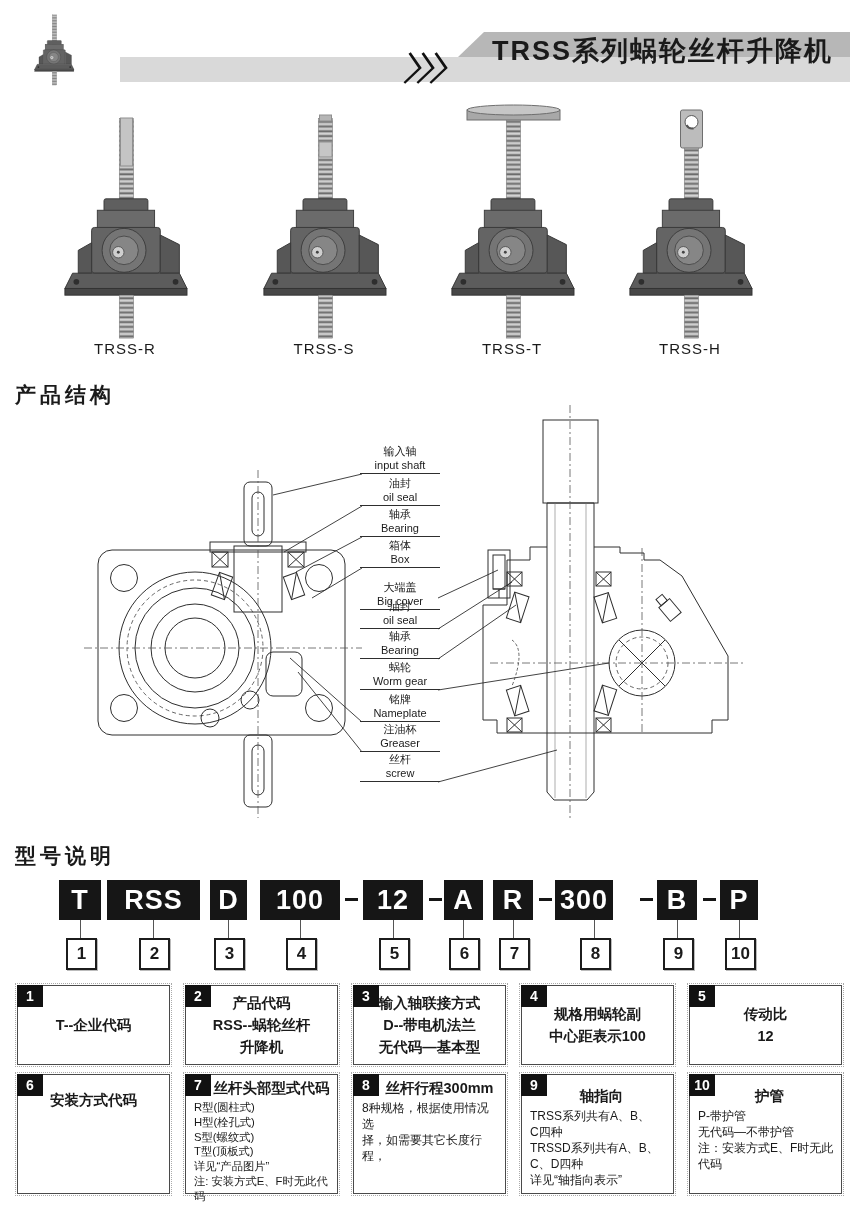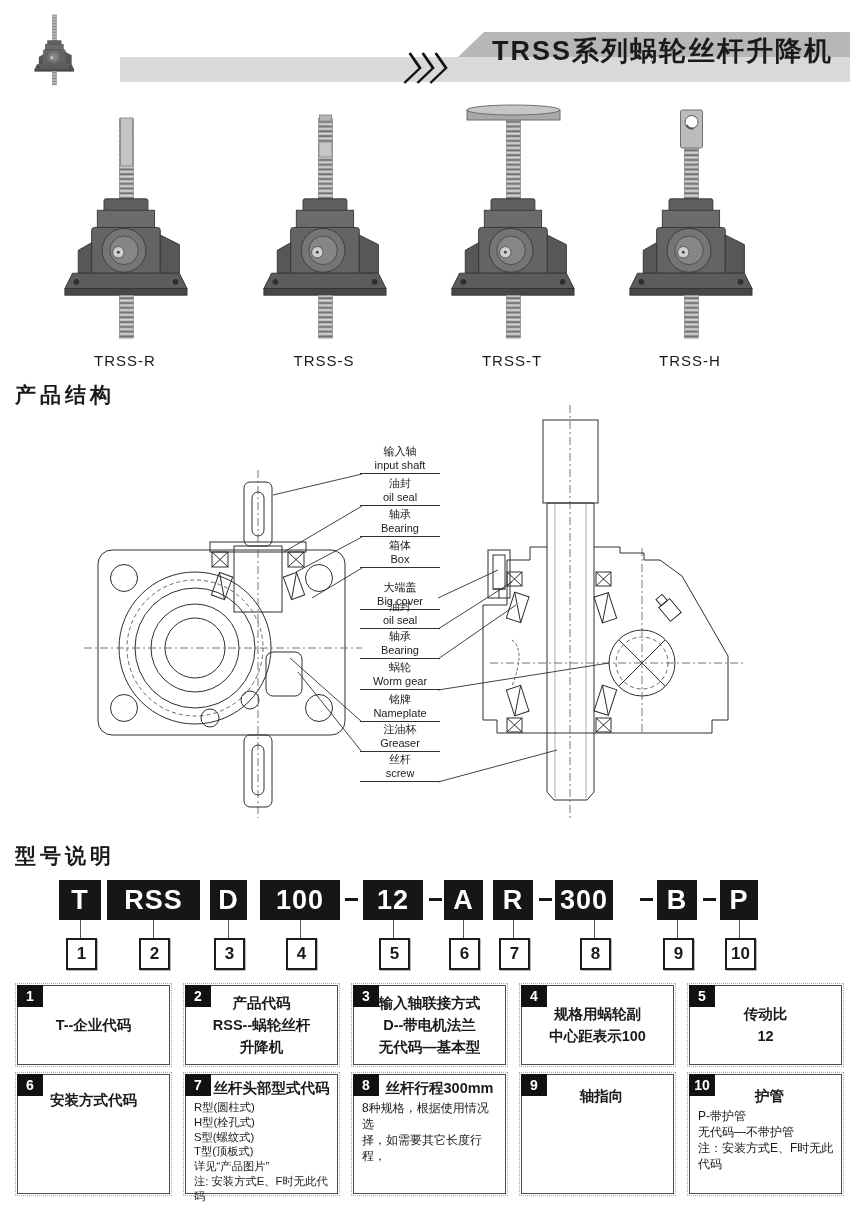--- a/index.html
+++ b/index.html
@@ -8,21 +8,21 @@
   
   .hdr-light{position:absolute;left:120px;top:57px;width:730px;height:25px;background:#d9d9d9;}
   .hdr-dark{position:absolute;left:458px;top:32px;width:392px;height:25px;background:#b7b7b7;
             clip-path:polygon(26px 0,100% 0,100% 100%,0 100%);}
   .hdr-title{position:absolute;top:33px;right:17px;font-size:27px;font-weight:700;
              letter-spacing:2px;white-space:nowrap;}
   .hdr-chev{position:absolute;left:402px;top:51px;}
   .hdr-thumb{position:absolute;left:28px;top:6px;}
   
   .prod-svg{position:absolute;top:92px;}
-  .prod-label{position:absolute;top:352px;width:120px;text-align:center;font-size:15px;
+  .prod-label{position:absolute;top:340px;width:120px;text-align:center;font-size:15px;
               letter-spacing:1px;font-weight:500;}
   
   .sec-h{position:absolute;left:15px;font-size:21px;font-weight:600;letter-spacing:4px;}
   
   .drawing{position:absolute;left:60px;top:400px;}
   .callout{position:absolute;left:360px;width:80px;text-align:center;font-size:11px;
            line-height:14px;border-bottom:1px solid #2e2e2e;padding-bottom:1px;white-space:nowrap;}
   
   .code-box{position:absolute;top:880px;height:40px;background:#161616;color:#fff;
             display:flex;align-items:center;justify-content:center;font-size:27px;
@@ -377,20 +377,27 @@
     <div class="lg-title">丝杆行程300mm</div>
     <div class="lg-lines">
       <div>8种规格，根据使用情况选</div>
       <div>择，如需要其它长度行程，</div>
 
     </div>
   </div>
   <div class="lg-box" style="left:521px;top:1074px;height:118px">
     <div class="lg-tab">9</div>
     <div class="lg-title mid-line">轴指向</div>
+    <div class="lg-lines">
+      <div>TRSS系列共有A、B、</div>
+      <div>C四种</div>
+      <div>TRSSD系列共有A、B、</div>
+      <div>C、D四种</div>
+      <div>详见“轴指向表示”</div>
+    </div>
   </div>
   <div class="lg-box" style="left:689px;top:1074px;height:118px">
     <div class="lg-tab">10</div>
     <div class="lg-title mid-line">护管</div>
     <div class="lg-lines">
       <div>P-带护管</div>
       <div>无代码—不带护管</div>
       <div>注：安装方式E、F时无此</div>
       <div>代码</div>
     </div>

